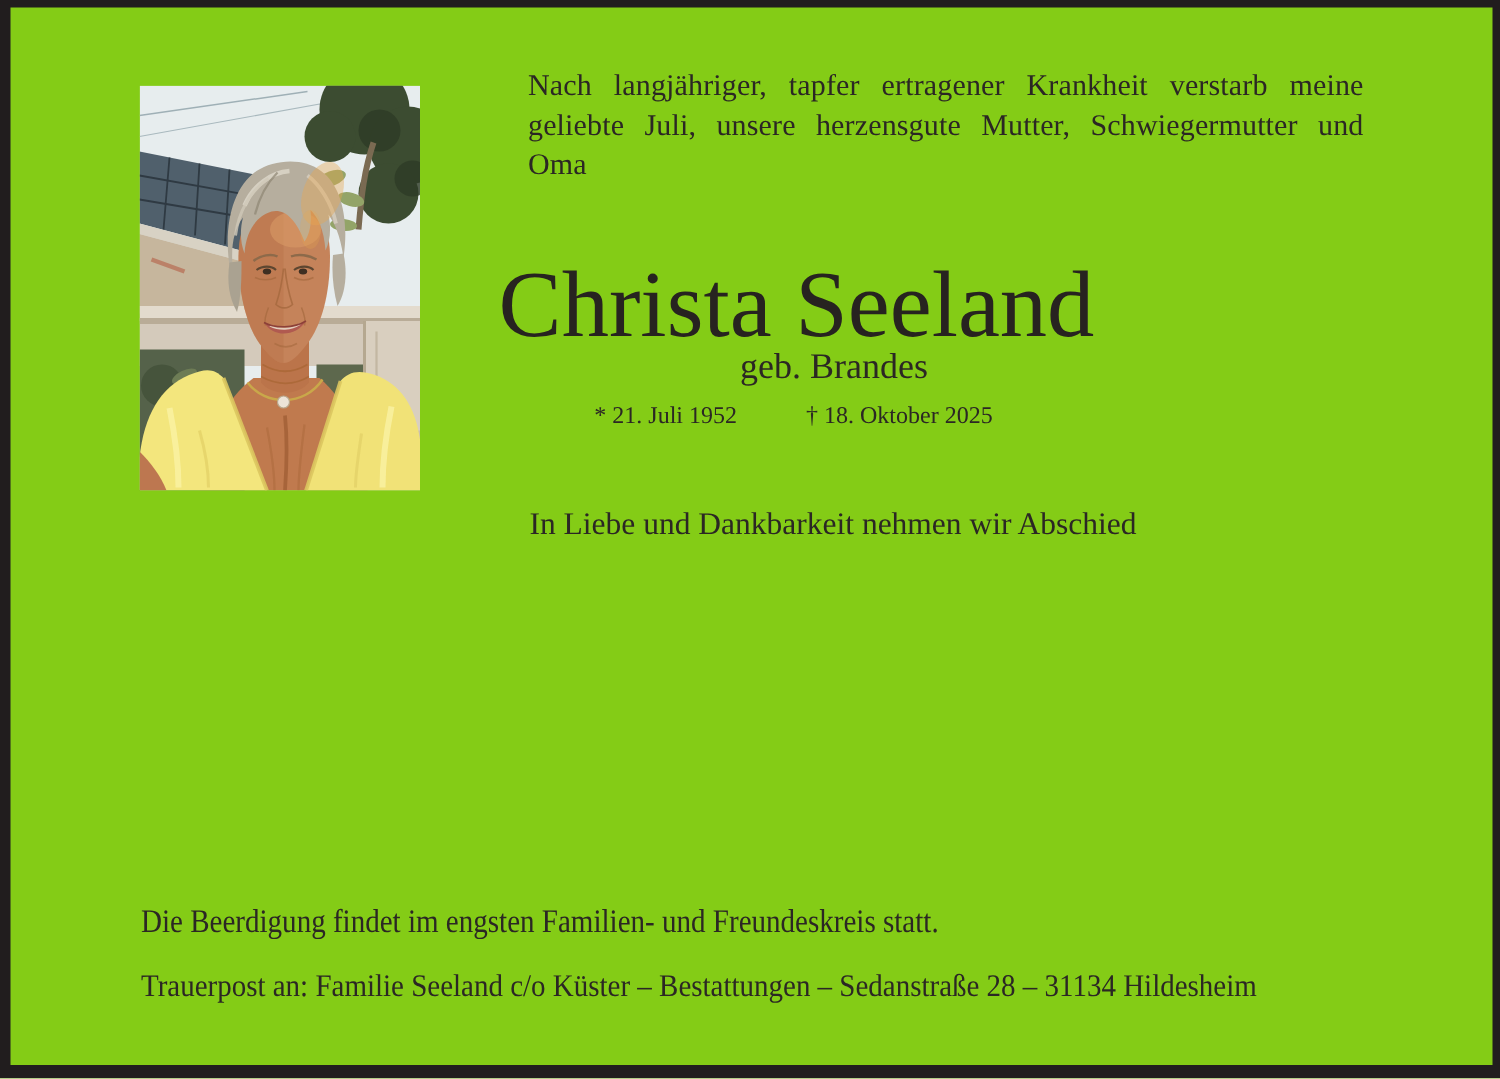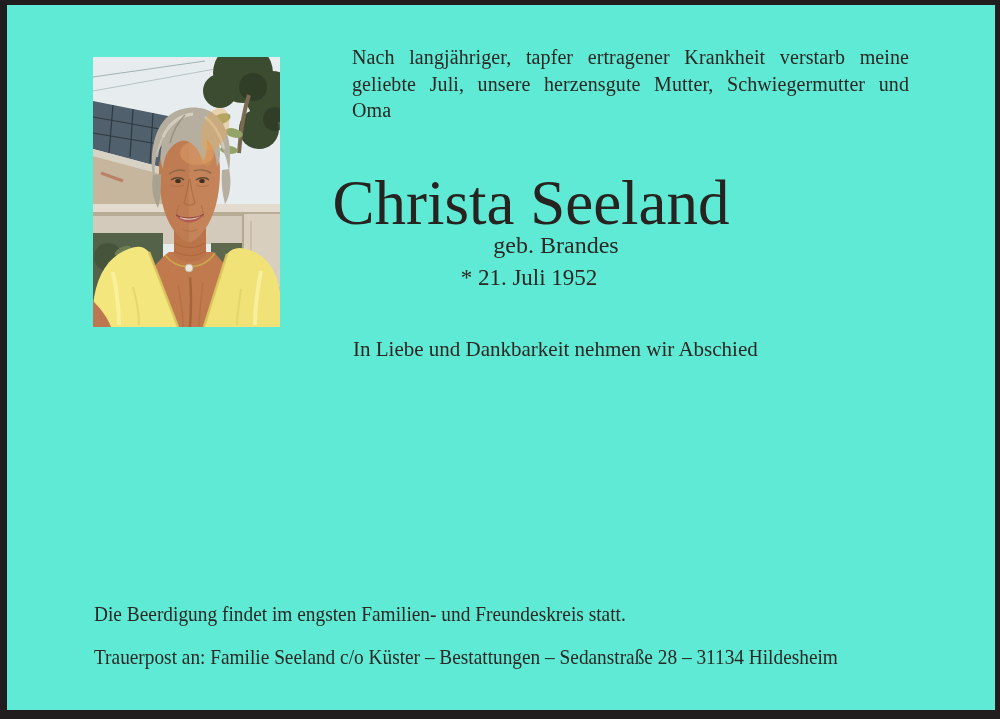--- a/index.html
+++ b/index.html
@@ -1,19 +1,19 @@
 <!DOCTYPE html>
 <html><head>
 <meta charset="utf-8">
 <style>
   html,body{margin:0;padding:0;background:#ffffff;}
   .frame{
     position:relative;
     width:1000px;height:719px;
-    background:#5eead4;
+    background:#84cc16;
     overflow:hidden;
     font-family:"Liberation Serif","DejaVu Serif",serif;
     color:#2b2724;
   }
   .frame-border{
     position:absolute;inset:0;
     border-style:solid;
     border-width:5px 5px 9px 7px;
     border-color:#211d1e;
     pointer-events:none;
@@ -37,21 +37,21 @@
     color:#272320;
   }
   .maiden{
     left:556px;top:233px;
     transform:translateX(-50%);
     font-size:24px;line-height:24px;
   }
   .dates{
     left:529px;top:264px;
     transform:translateX(-50%);
-    font-size:23px;line-height:28px;
+    font-size:16px;line-height:28px;
     display:flex;gap:46px;
   }
   .farewell{left:353px;top:336px;font-size:21px;line-height:26px;}
   .mourners{position:absolute;left:354px;top:366px;font-size:24px;line-height:33px;}
   .mourners div{white-space:nowrap;}
   .footnote{font-size:22px;line-height:27px;transform:scaleX(0.88);transform-origin:0 50%;}
   .footnote.n1{left:94px;top:600px;}
   .footnote.n2{left:94px;top:644px;font-size:21px;transform:scaleX(0.92);}
 </style>
 </head>
@@ -180,20 +180,21 @@
   <div class="intro">
     <div class="jline">Nach langjähriger, tapfer ertragener Krankheit verstarb meine</div>
     <div class="jline">geliebte Juli, unsere herzensgute Mutter, Schwiegermutter und</div>
     <div class="jline">Oma</div>
   </div>
 
   <div class="abs name">Christa Seeland</div>
   <div class="abs maiden">geb. Brandes</div>
   <div class="abs dates">
     <span>* 21. Juli 1952</span>
+    <span>† 18. Oktober 2025</span>
   </div>
 
   <div class="abs farewell">In Liebe und Dankbarkeit nehmen wir Abschied</div>
 
 
   <div class="abs footnote n1">Die Beerdigung findet im engsten Familien- und Freundeskreis statt.</div>
   <div class="abs footnote n2">Trauerpost an: Familie Seeland c/o Küster – Bestattungen – Sedanstraße 28 – 31134 Hildesheim</div>
 </div>
 
 </body></html>

